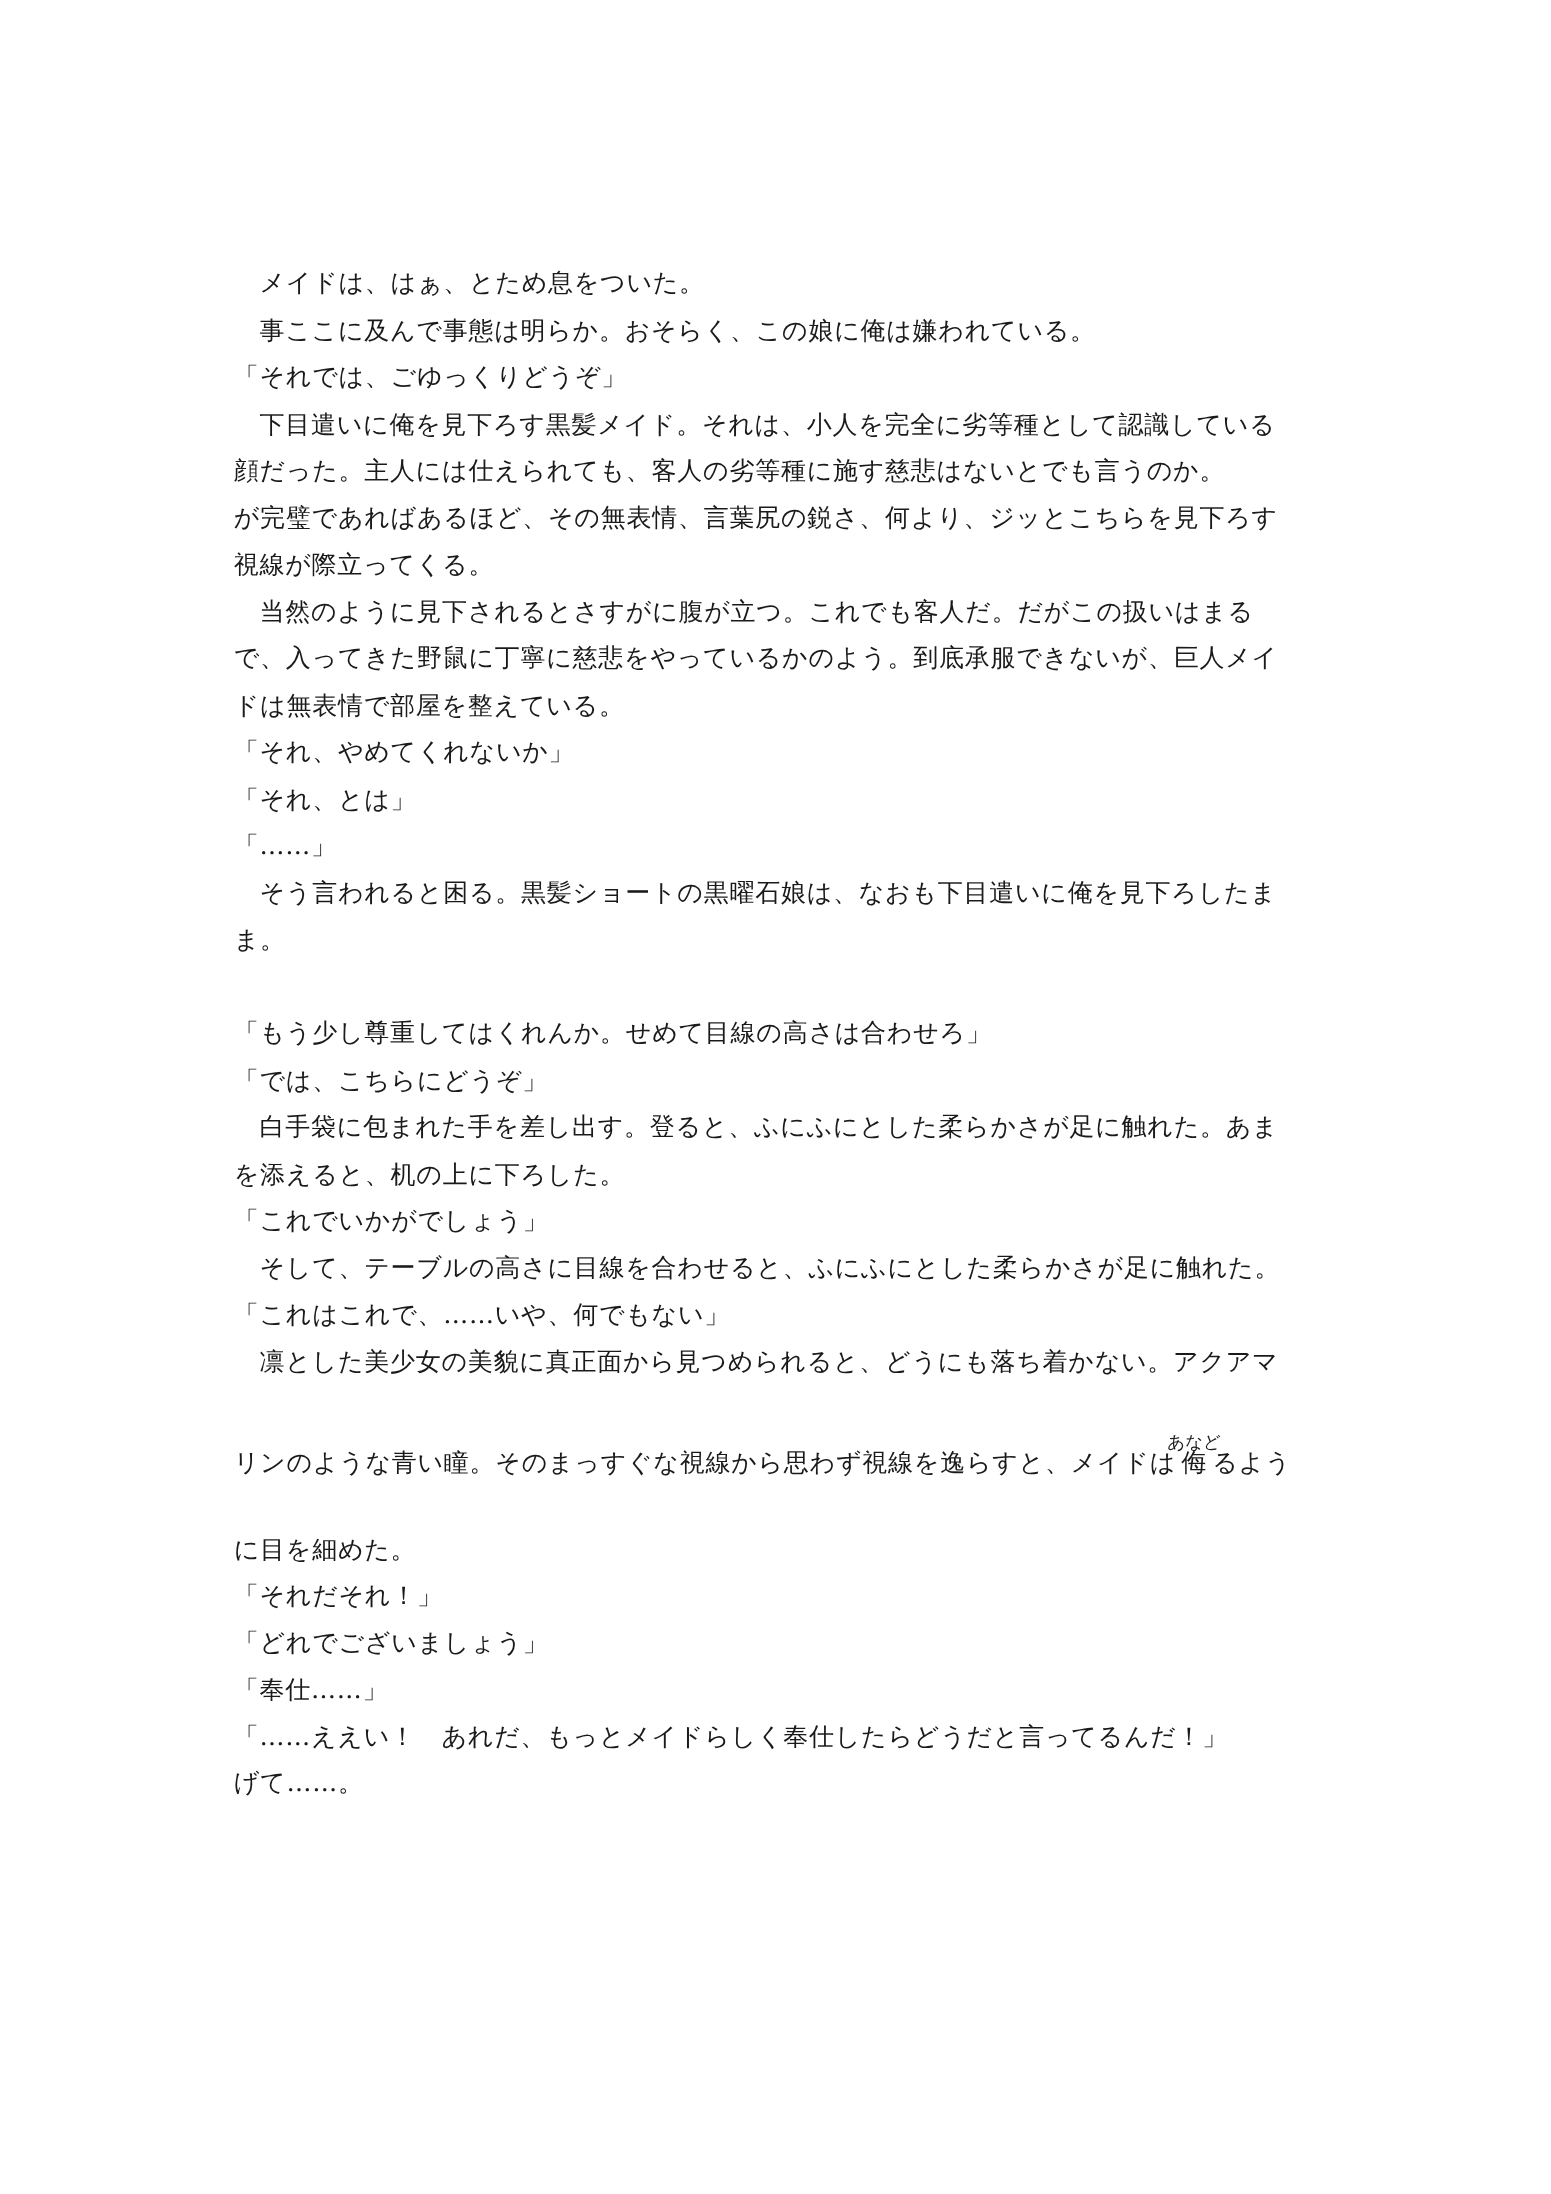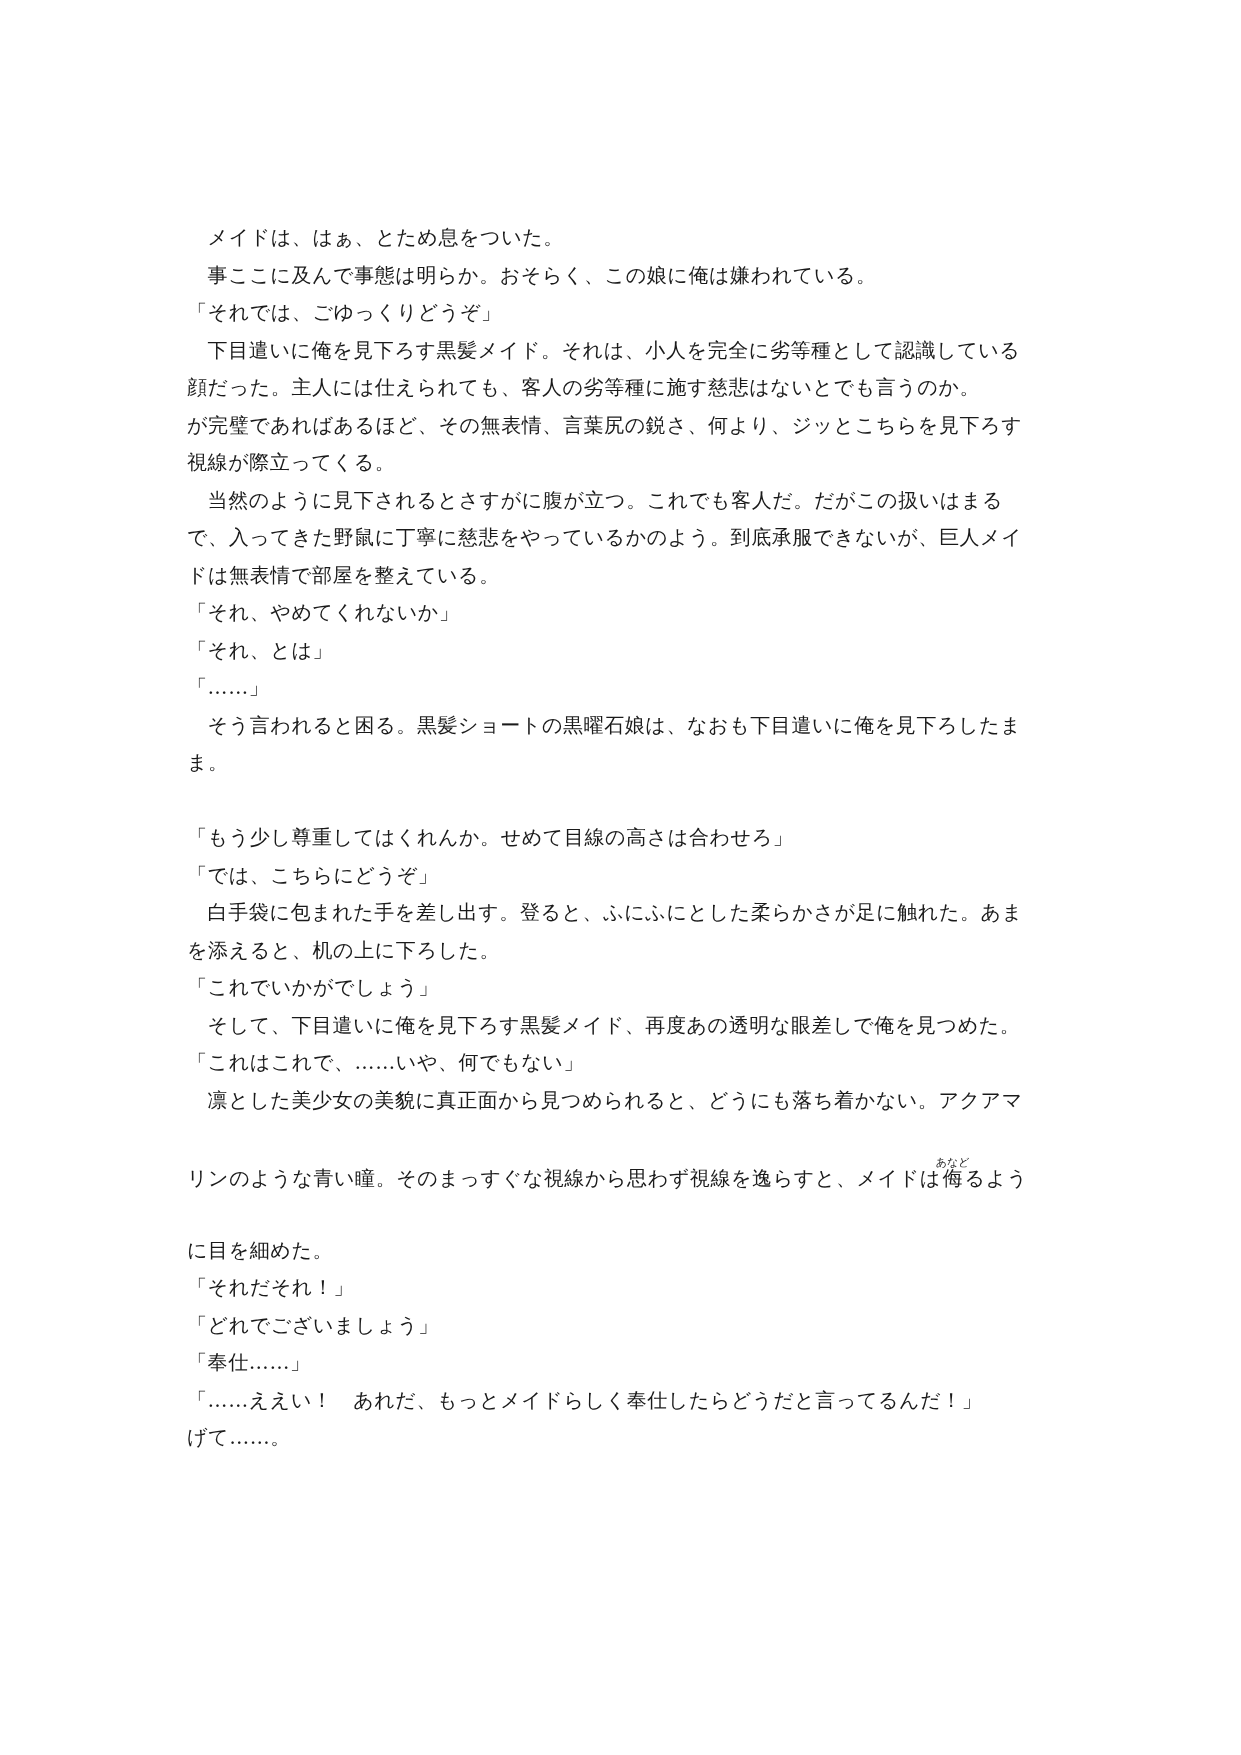--- a/index.html
+++ b/index.html
@@ -11,38 +11,38 @@
     width: 1241px;
     height: 1755px;
     position: relative;
     overflow: hidden;
     font-family: "DejaVu Serif", "Liberation Serif", serif;
     color: #1a1a1a;
   }
   .page {
     position: absolute;
     left: 187px;
-    top: 219px;
+    top: 208px;
     width: 880px;
   }
   .line {
     font-size: 20px;
     line-height: 37.5px;
     height: 37.5px;
     white-space: nowrap;
     letter-spacing: 0.6px;
   }
   .blank {
     height: 37.5px;
   }
   ruby {
     ruby-position: over;
   }
   rt {
-    font-size: 11px;
+    font-size: 14px;
     letter-spacing: 0;
   }
   .tall-pre {
     height: 37.5px;
   }
 </style>
 </head>
 <body>
 
 <div class="page">
@@ -61,21 +61,21 @@
     <div class="line">「それ、とは」</div>
     <div class="line">「……」</div>
     <div class="line">　そう言われると困る。黒髪ショートの黒曜石娘は、なおも下目遣いに俺を見下ろしたま</div>
     <div class="line">ま。</div>
     <div class="blank"></div>
     <div class="line">「もう少し尊重してはくれんか。せめて目線の高さは合わせろ」</div>
     <div class="line">「では、こちらにどうぞ」</div>
     <div class="line">　白手袋に包まれた手を差し出す。登ると、ふにふにとした柔らかさが足に触れた。あま</div>
     <div class="line">を添えると、机の上に下ろした。</div>
     <div class="line">「これでいかがでしょう」</div>
-    <div class="line">　そして、下目遣いに俺を見下ろす黒髪メイド、再度あの透明な眼差しで俺を見つめた。</div>
+    <div class="line">　そして、テーブルの高さに目線を合わせると、ふにふにとした柔らかさが足に触れた。</div>
     <div class="line">「これはこれで、……いや、何でもない」</div>
     <div class="line">　凛とした美少女の美貌に真正面から見つめられると、どうにも落ち着かない。アクアマ</div>
   </div>
 
   <div class="tall-pre"></div>
   <div class="line"><span>リンのような青い瞳。そのまっすぐな視線から思わず視線を逸らすと、メイドは</span><ruby><span>侮</span><rt>あなど</rt></ruby><span>るよう</span></div>
   <div class="tall-pre"></div>
 
   <div>
     <div class="line">に目を細めた。</div>

